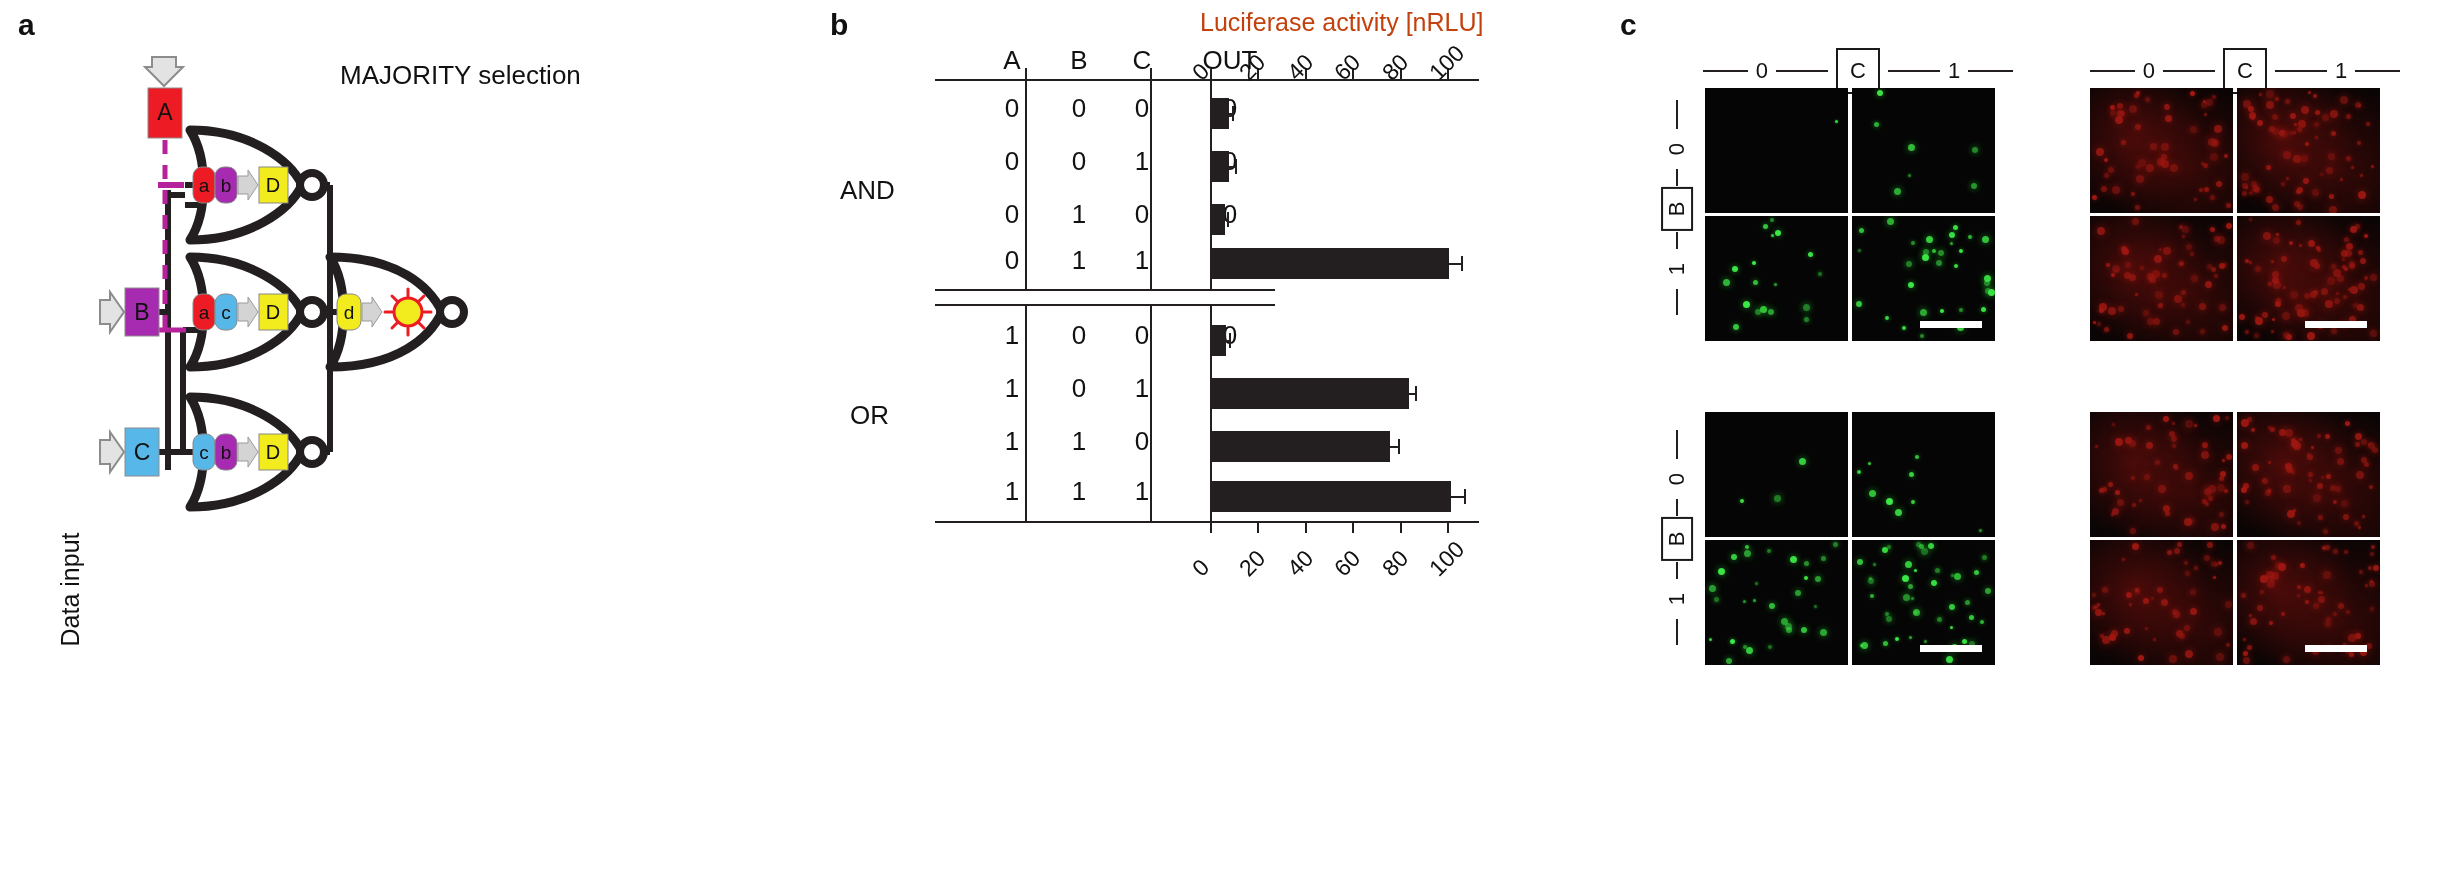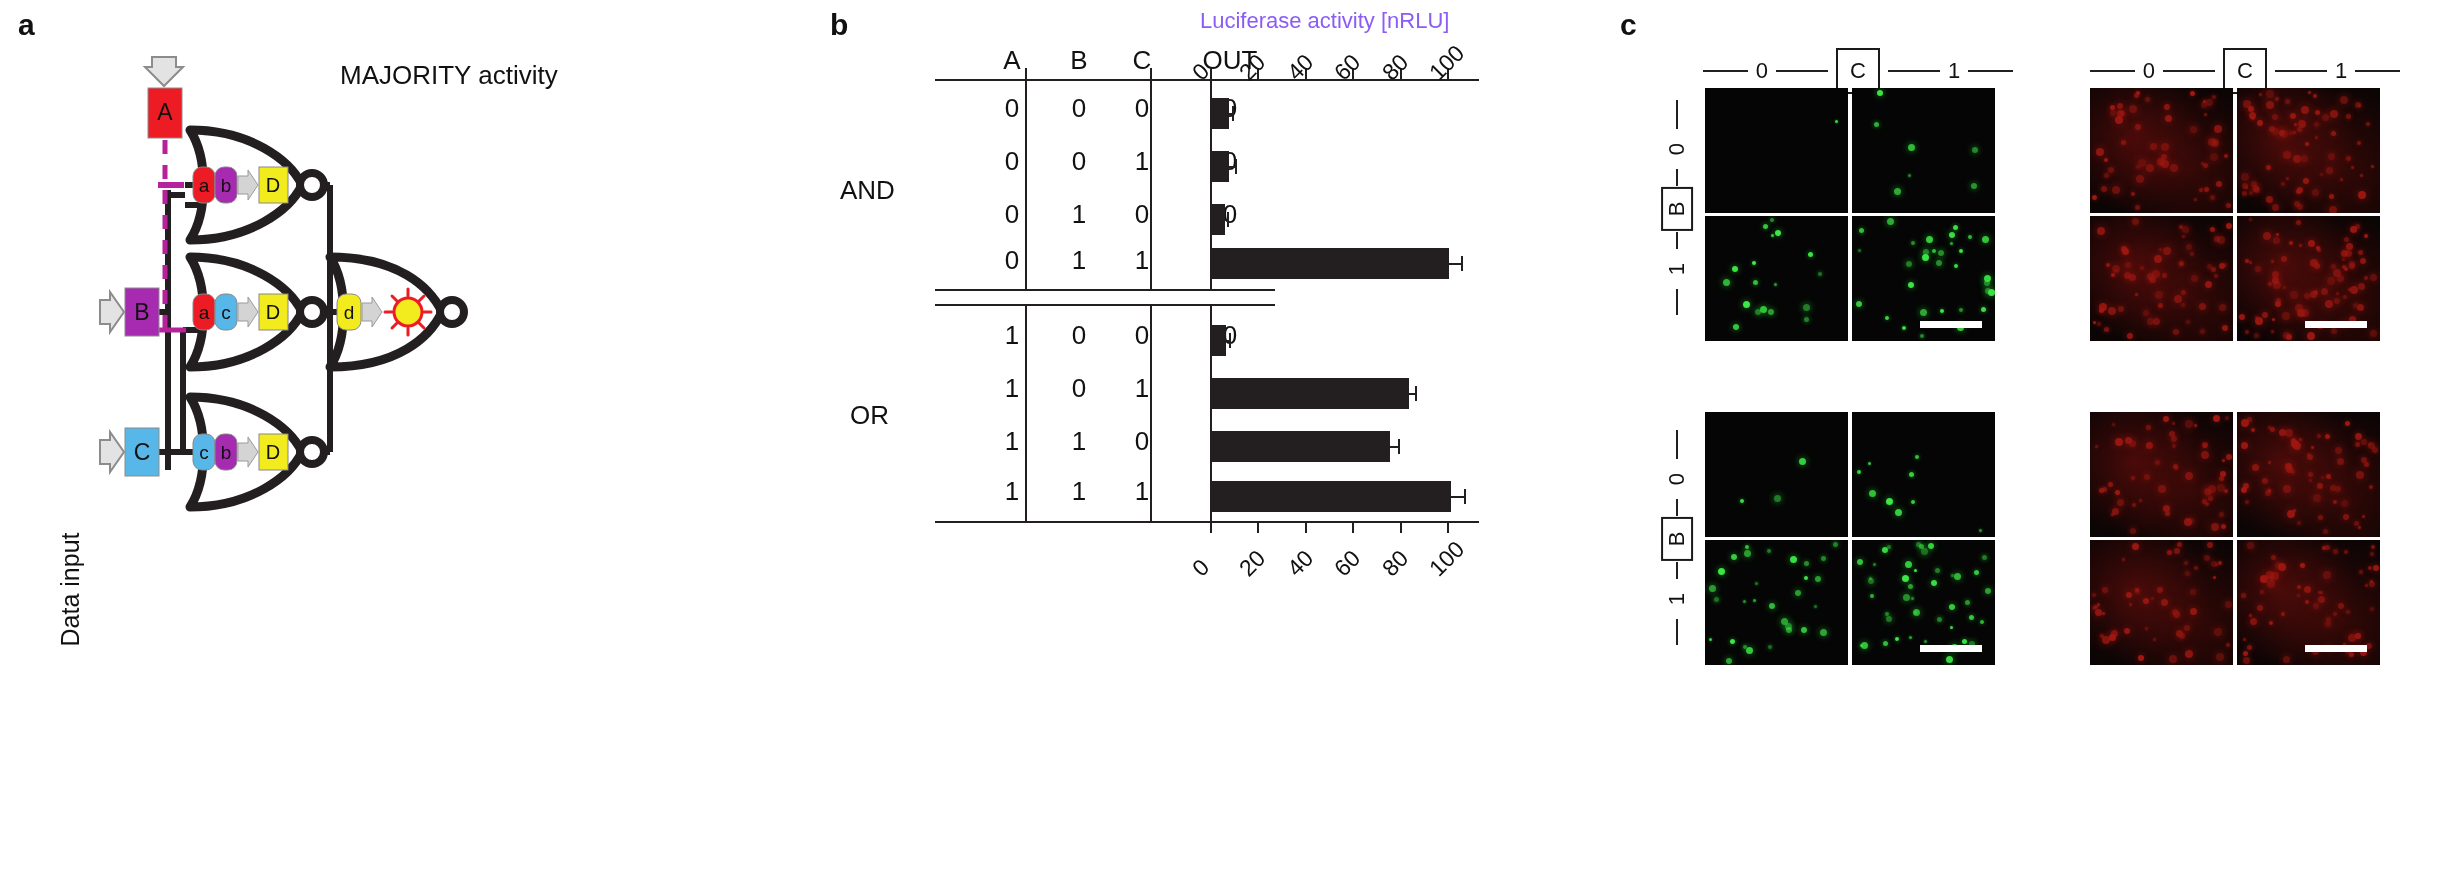--- a/index.html
+++ b/index.html
@@ -10,21 +10,21 @@
   
   #panel-a{position:absolute;left:0;top:0;width:800px;height:878px;}
   #majority-title{position:absolute;left:340px;top:60px;font-size:26px;color:#111;white-space:nowrap;}
   #logic-sel-label{position:absolute;left:20px;top:135px;width:140px;font-size:25px;line-height:1.26;color:#111;}
   #data-input-label{position:absolute;left:-30px;top:575px;width:200px;font-size:25px;color:#111;
       transform:rotate(-90deg);transform-origin:center center;text-align:center;}
   .svgwrap{position:absolute;left:0;top:0;}
 
   
   #panel-b{position:absolute;left:830px;top:0;width:850px;height:878px;}
-  #lucif-title{position:absolute;left:370px;top:8px;font-size:22px;white-space:nowrap;color:#8b5cf6;}
+  #lucif-title{position:absolute;left:370px;top:8px;font-size:25px;white-space:nowrap;color:#c2410c;}
   .tt-cell{position:absolute;text-align:center;width:54px;font-size:26px;color:#111;}
   .grp-label{position:absolute;font-size:26px;color:#111;}
   .tick-label{position:absolute;font-size:23px;color:#111;transform:rotate(-45deg);
       transform-origin:left bottom;white-space:nowrap;}
   .bar{position:absolute;background:#231f20;height:31px;}
   .errbar{position:absolute;height:2px;background:#231f20;}
   .errcap{position:absolute;width:2px;background:#231f20;}
   .rule{position:absolute;background:#231f20;}
 
   
@@ -37,21 +37,21 @@
   .vline{background:#231f20;width:2px;}
   .rot{transform:rotate(-90deg);}
   .micro{position:absolute;background:#050505;overflow:hidden;}
   .scalebar{position:absolute;background:#fff;height:7px;}
 </style>
 </head>
 <body>
 
 <div id="panel-a">
   <div class="panel-letter" style="left:18px;top:8px;">a</div>
-  <div id="majority-title">MAJORITY activity</div>
+  <div id="majority-title">MAJORITY selection</div>
   <div id="data-input-label">Data input</div>
 
   <svg class="svgwrap" width="800" height="878" viewBox="0 0 800 878">
     <defs>
       <marker id="gr" markerWidth="10" markerHeight="10"></marker>
     </defs>
 
     <g stroke="#231f20" stroke-width="6" fill="none">
 
       <path d="M148,312 L168,312"></path>

